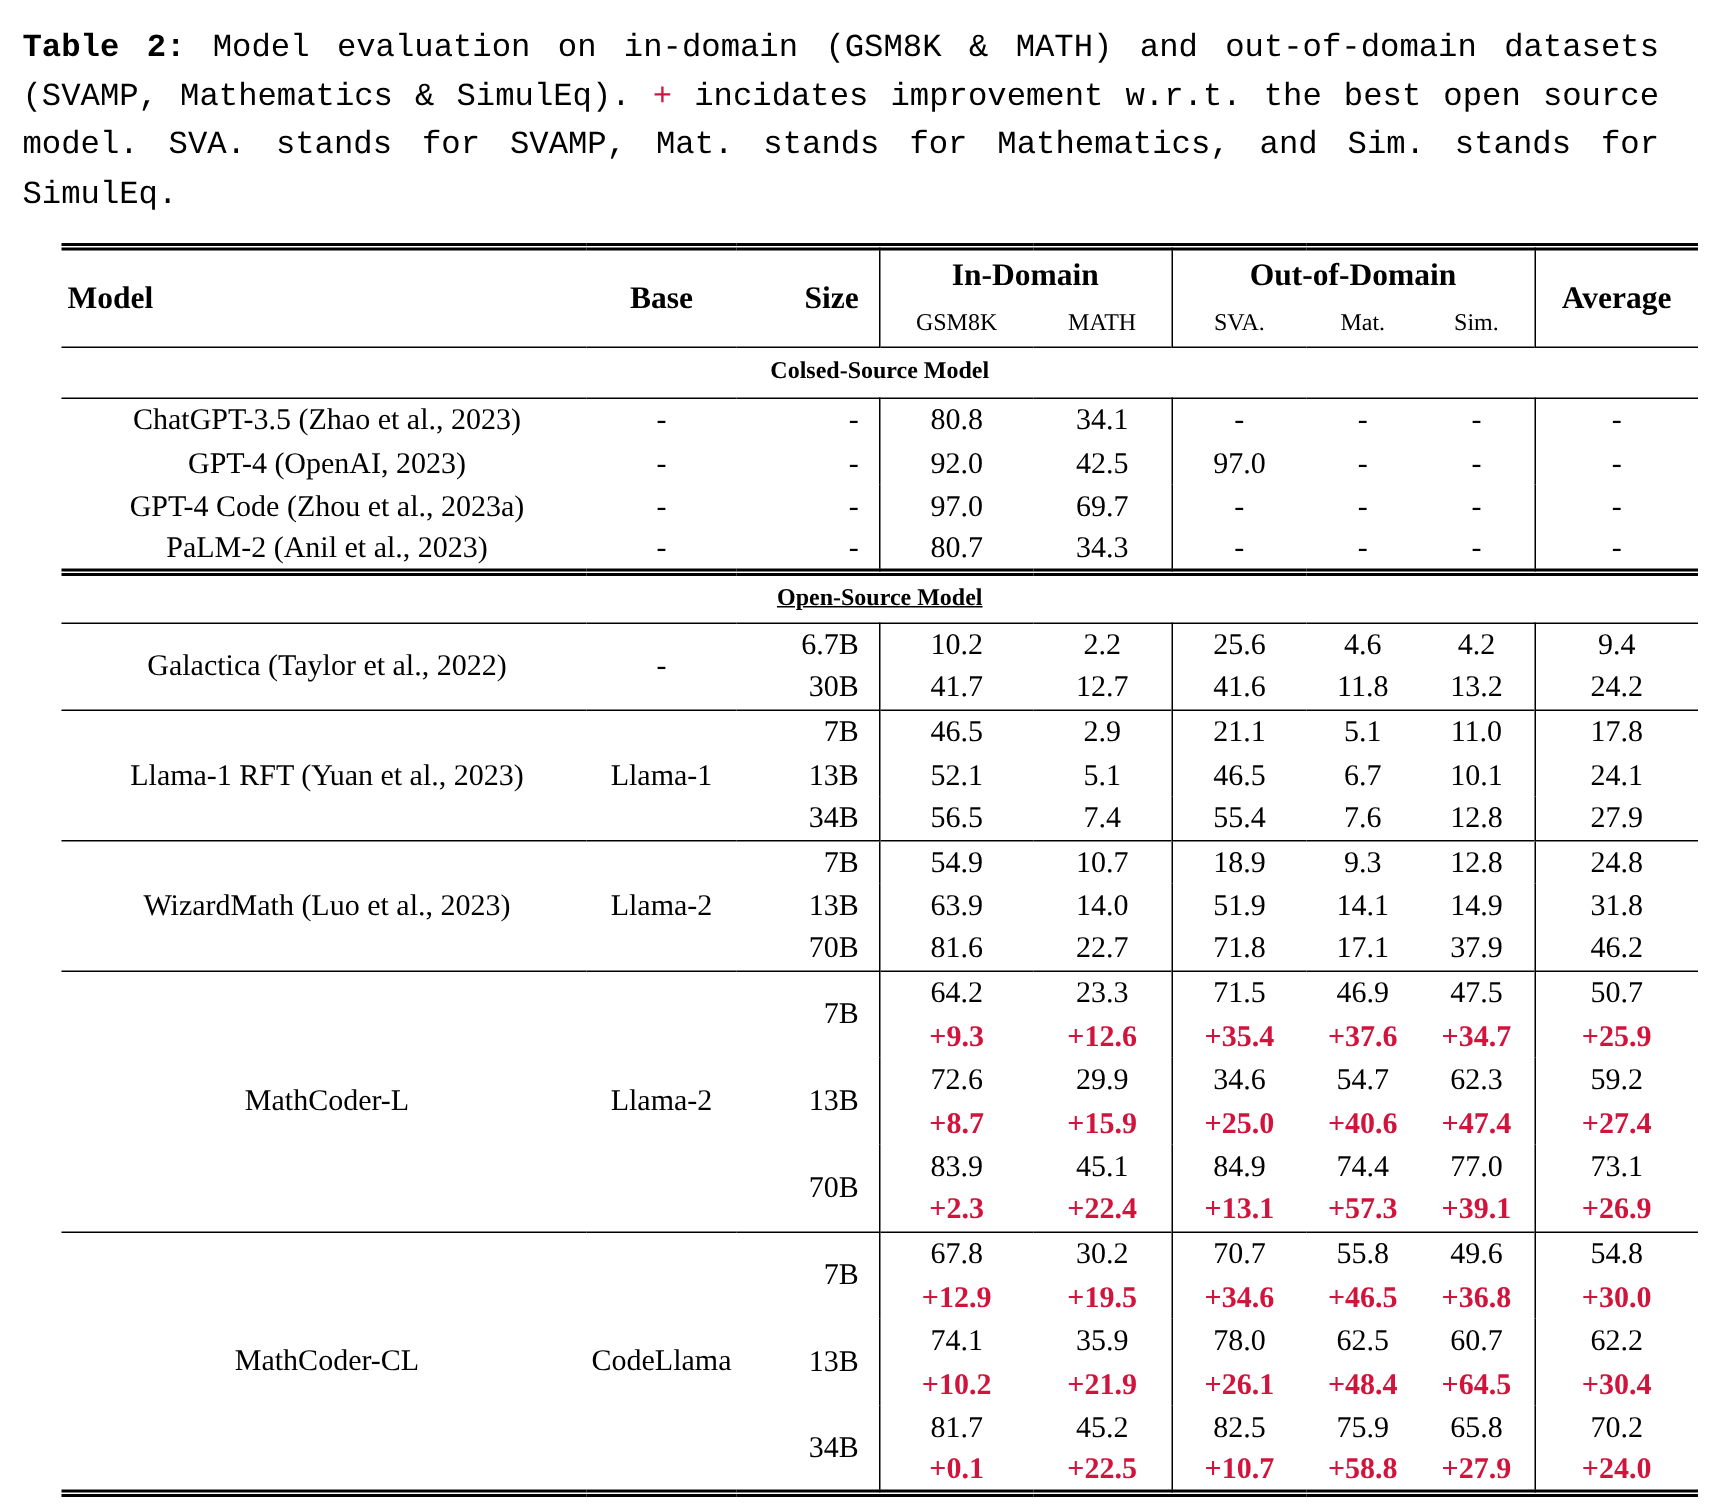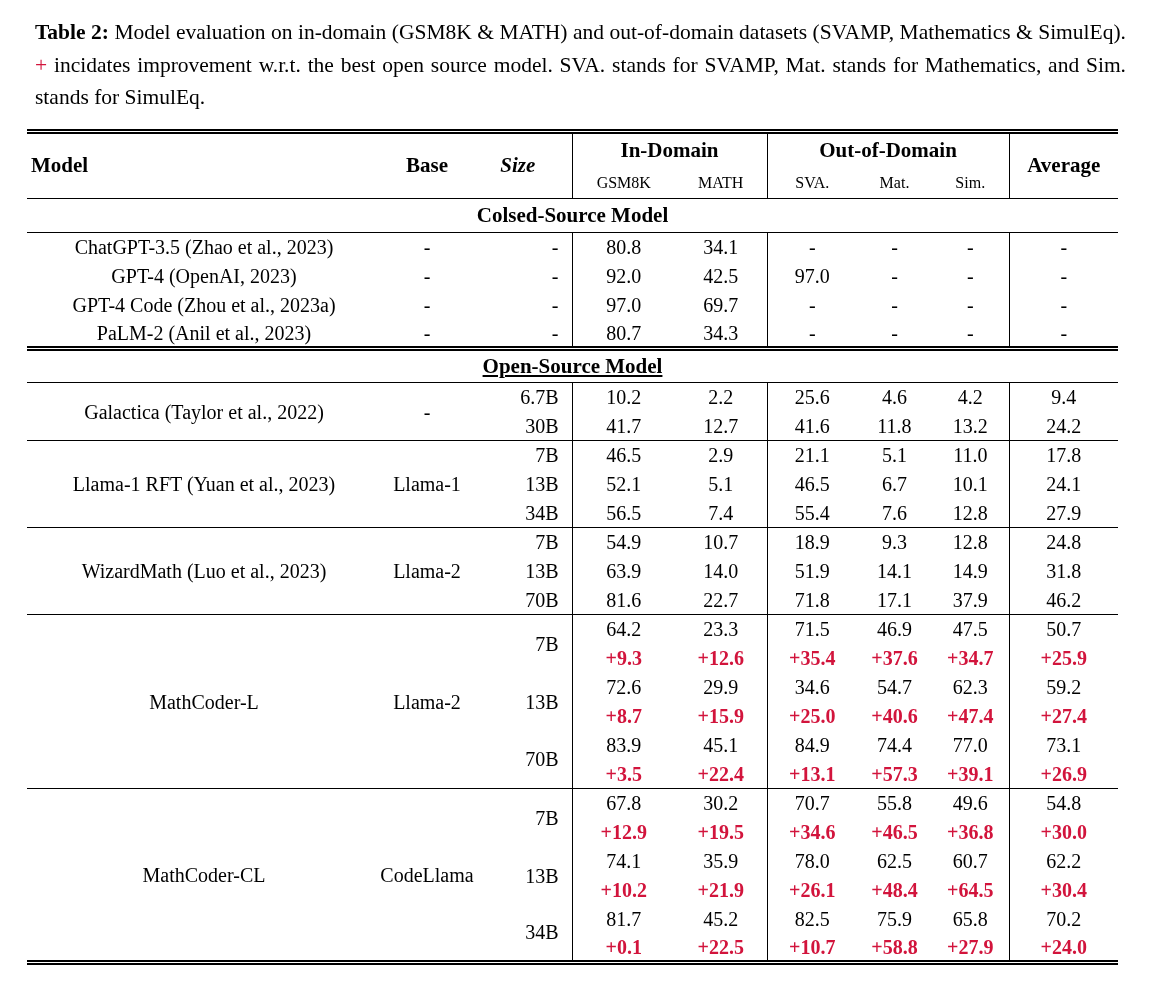--- a/index.html
+++ b/index.html
@@ -9,59 +9,60 @@
     width: 1149px; height: 1004px;
     background: #ffffff;
     font-family: "Liberation Serif", "DejaVu Serif", serif;
     color: var(--ink);
   }
   .page { width: 1149px; height: 1004px; overflow: hidden; }
 
   
   .caption {
     width: 1091px;
-    margin: 16px 0 0 35px;
+    margin: 16px 0 0 15px;
     font-size: 21.5px;
     line-height: 1.52;
     text-align: justify;
+    font-family: Liberation Mono, monospace;
   }
   .cap-label { font-weight: bold; }
   .plus { color: var(--red); }
 
   
   table.results {
     border-collapse: collapse;
     table-layout: fixed;
     width: 1091px;
-    margin: 15px 0 0 27px;
+    margin: 15px 0 0 41px;
     border-top: 5px double var(--ink);
     border-bottom: 5px double var(--ink);
     font-size: 20px;
   }
   th, td {
     padding: 0;
     vertical-align: middle;
     white-space: nowrap;
     overflow: hidden;
     line-height: 1.1;
   }
   thead tr.h-row1 { height: 36px; }
   thead tr.h-row2 { height: 31px; }
   th.h  { font-weight: bold; font-size: 21px; text-align: center; }
   th.sub { font-weight: normal; font-size: 16px; text-align: center; }
   th.model-h { text-align: left; padding-left: 4px; }
-  th.size-h  { text-align: center; padding-right: 13px; font-style: italic; }
+  th.size-h  { text-align: right; padding-right: 13px; }
 
   .vline { border-left: 1.5px solid var(--ink); }
 
   tbody td { height: 29px; }
   td.section-title {
     height: 34px;
     font-weight: bold;
-    font-size: 21px;
+    font-size: 16px;
     text-align: center;
   }
   .section-row td { border-top: 1.5px solid var(--ink); border-bottom: 1.5px solid var(--ink); }
   .section-row.rule-double td { border-top: 5px double var(--ink); text-decoration: underline; }
   .group-start td { border-top: 1.5px solid var(--ink); }
 
   td.model-cell { text-align: center; padding-left: 4px; }
   td.base-cell  { text-align: center; }
   td.size-cell  { text-align: right; padding-right: 13px; }
   td.num        { text-align: center; }
@@ -276,21 +277,21 @@
         <tr>
           <td class="size-cell" rowspan="2">70B</td>
           <td class="num vline">83.9</td>
           <td class="num">45.1</td>
           <td class="num vline">84.9</td>
           <td class="num">74.4</td>
           <td class="num">77.0</td>
           <td class="num vline">73.1</td>
         </tr>
         <tr>
-          <td class="num vline delta">+3.5</td>
+          <td class="num vline delta">+2.3</td>
           <td class="num delta">+22.4</td>
           <td class="num vline delta">+13.1</td>
           <td class="num delta">+57.3</td>
           <td class="num delta">+39.1</td>
           <td class="num vline delta">+26.9</td>
         </tr>
         <tr class="group-start">
           <td class="model-cell" rowspan="6">MathCoder-CL</td>
           <td class="base-cell" rowspan="6">CodeLlama</td>
           <td class="size-cell" rowspan="2">7B</td>

